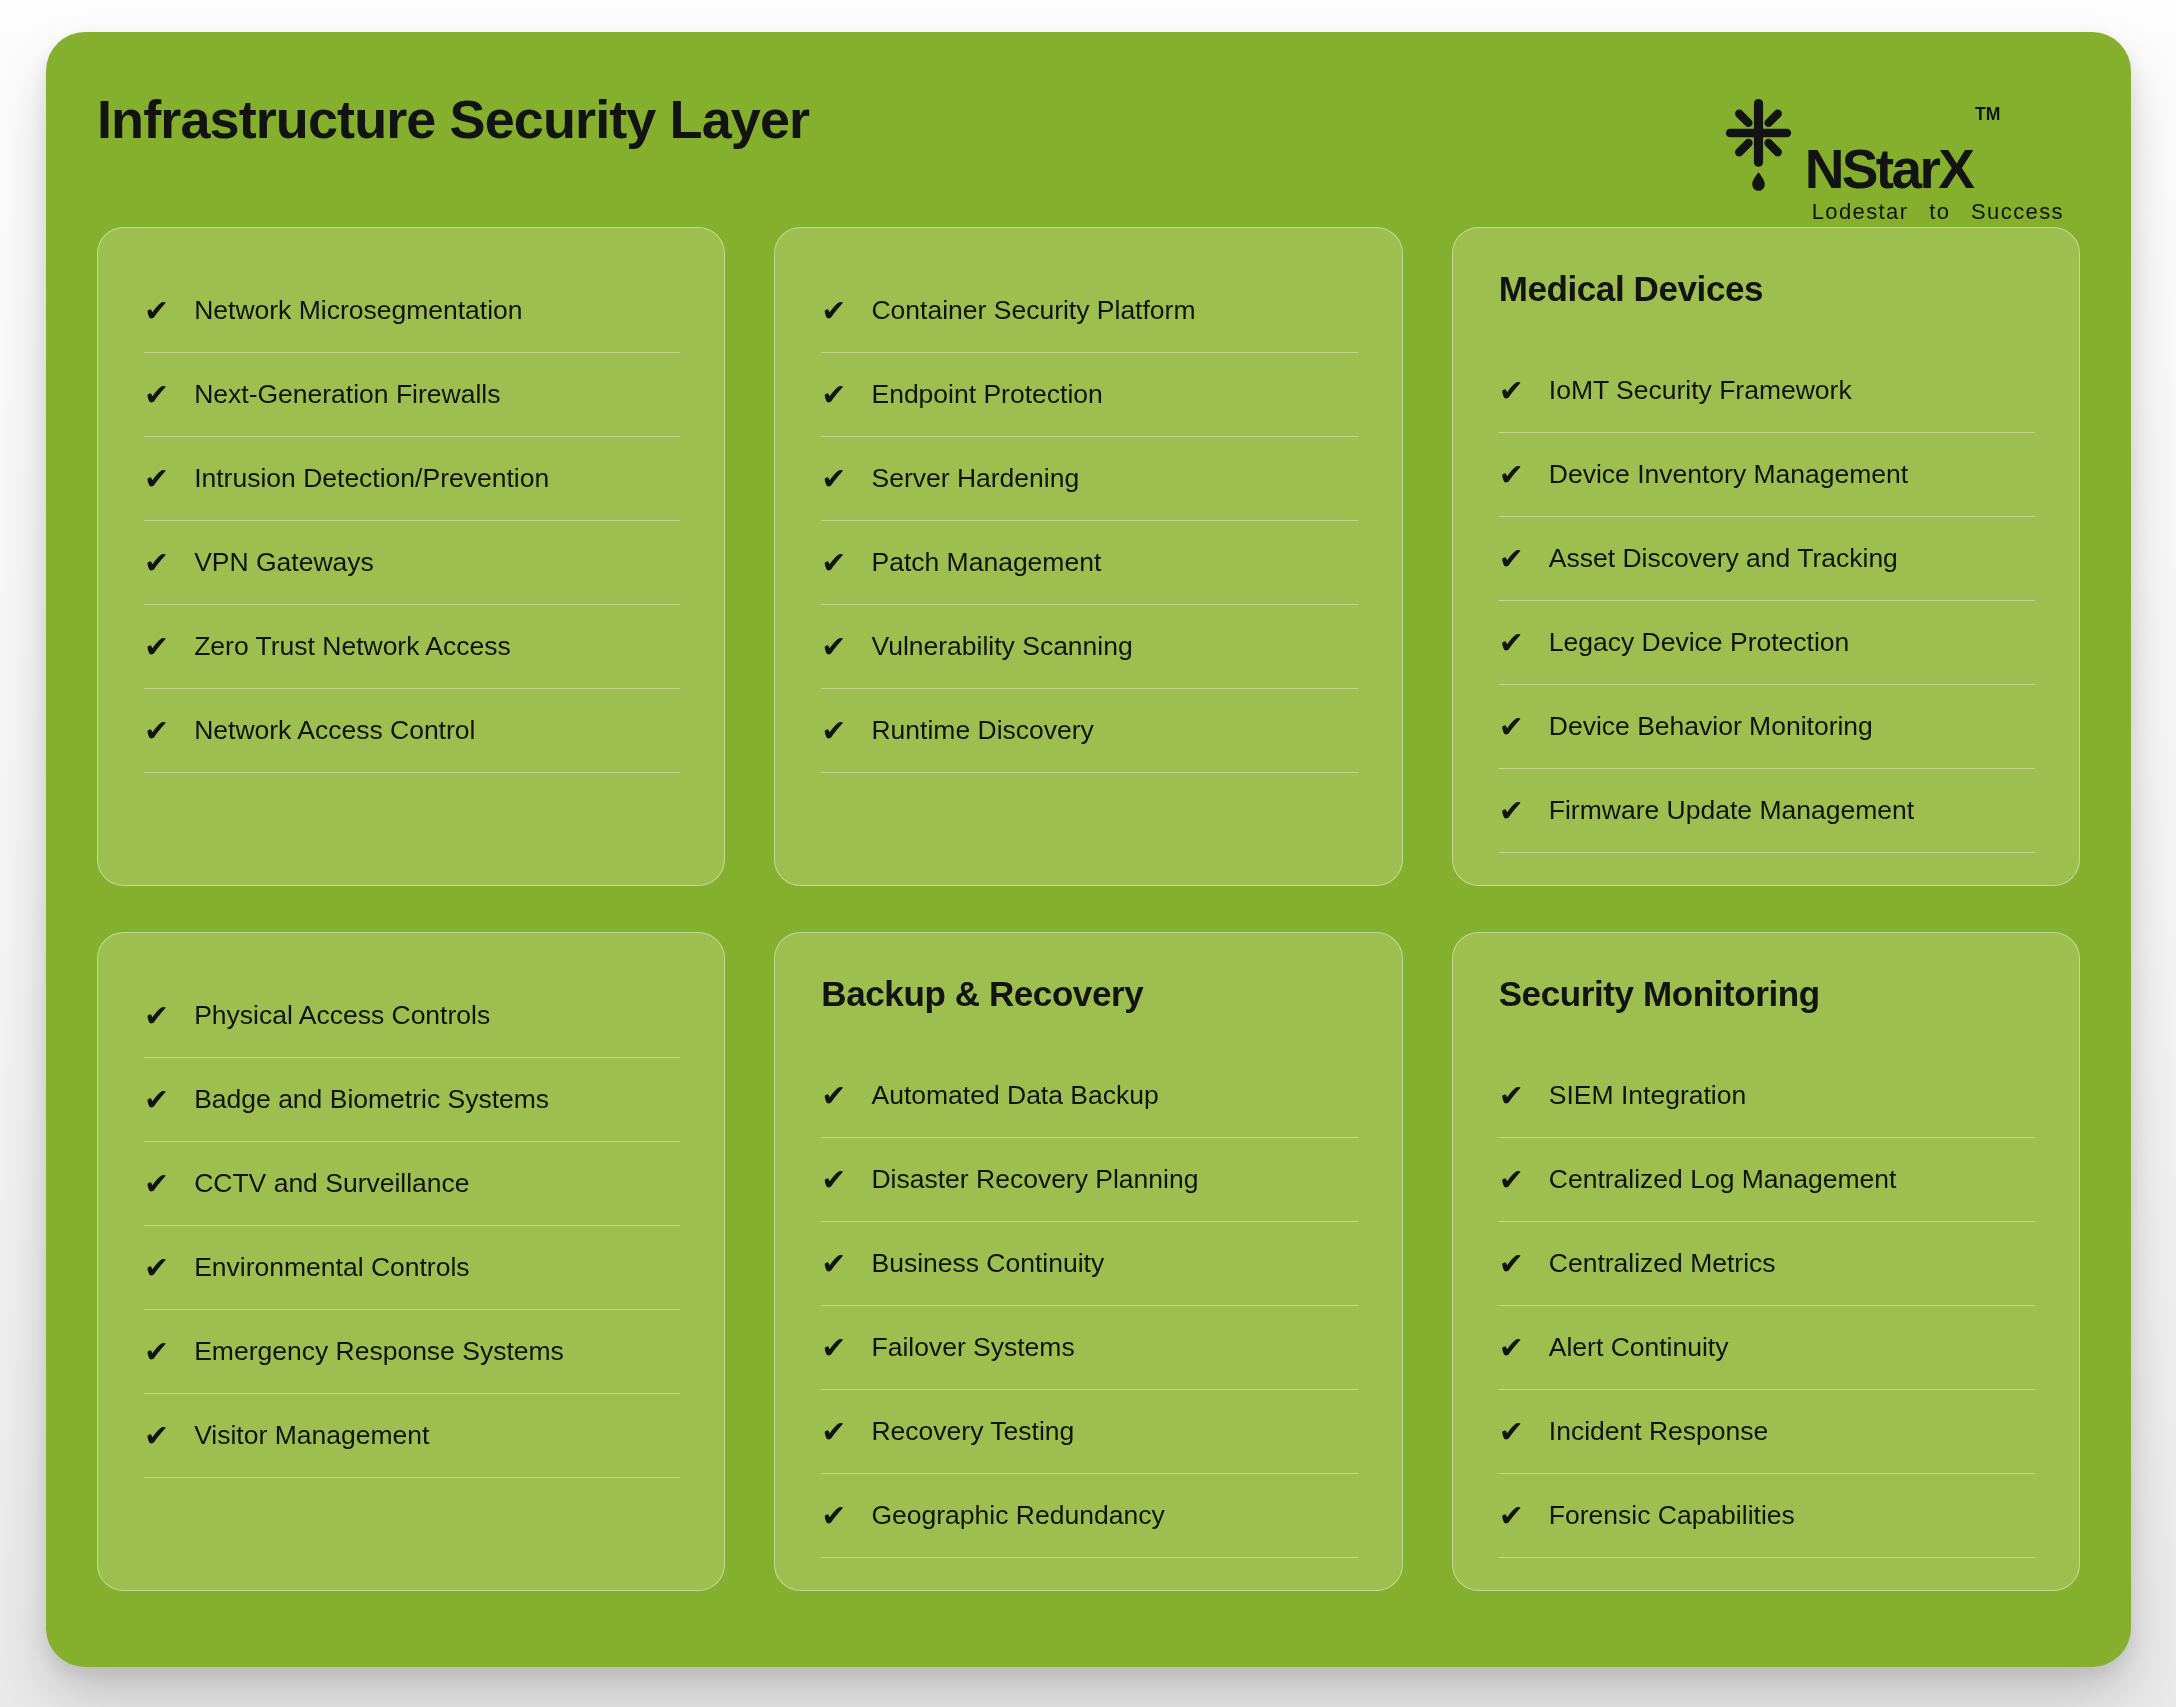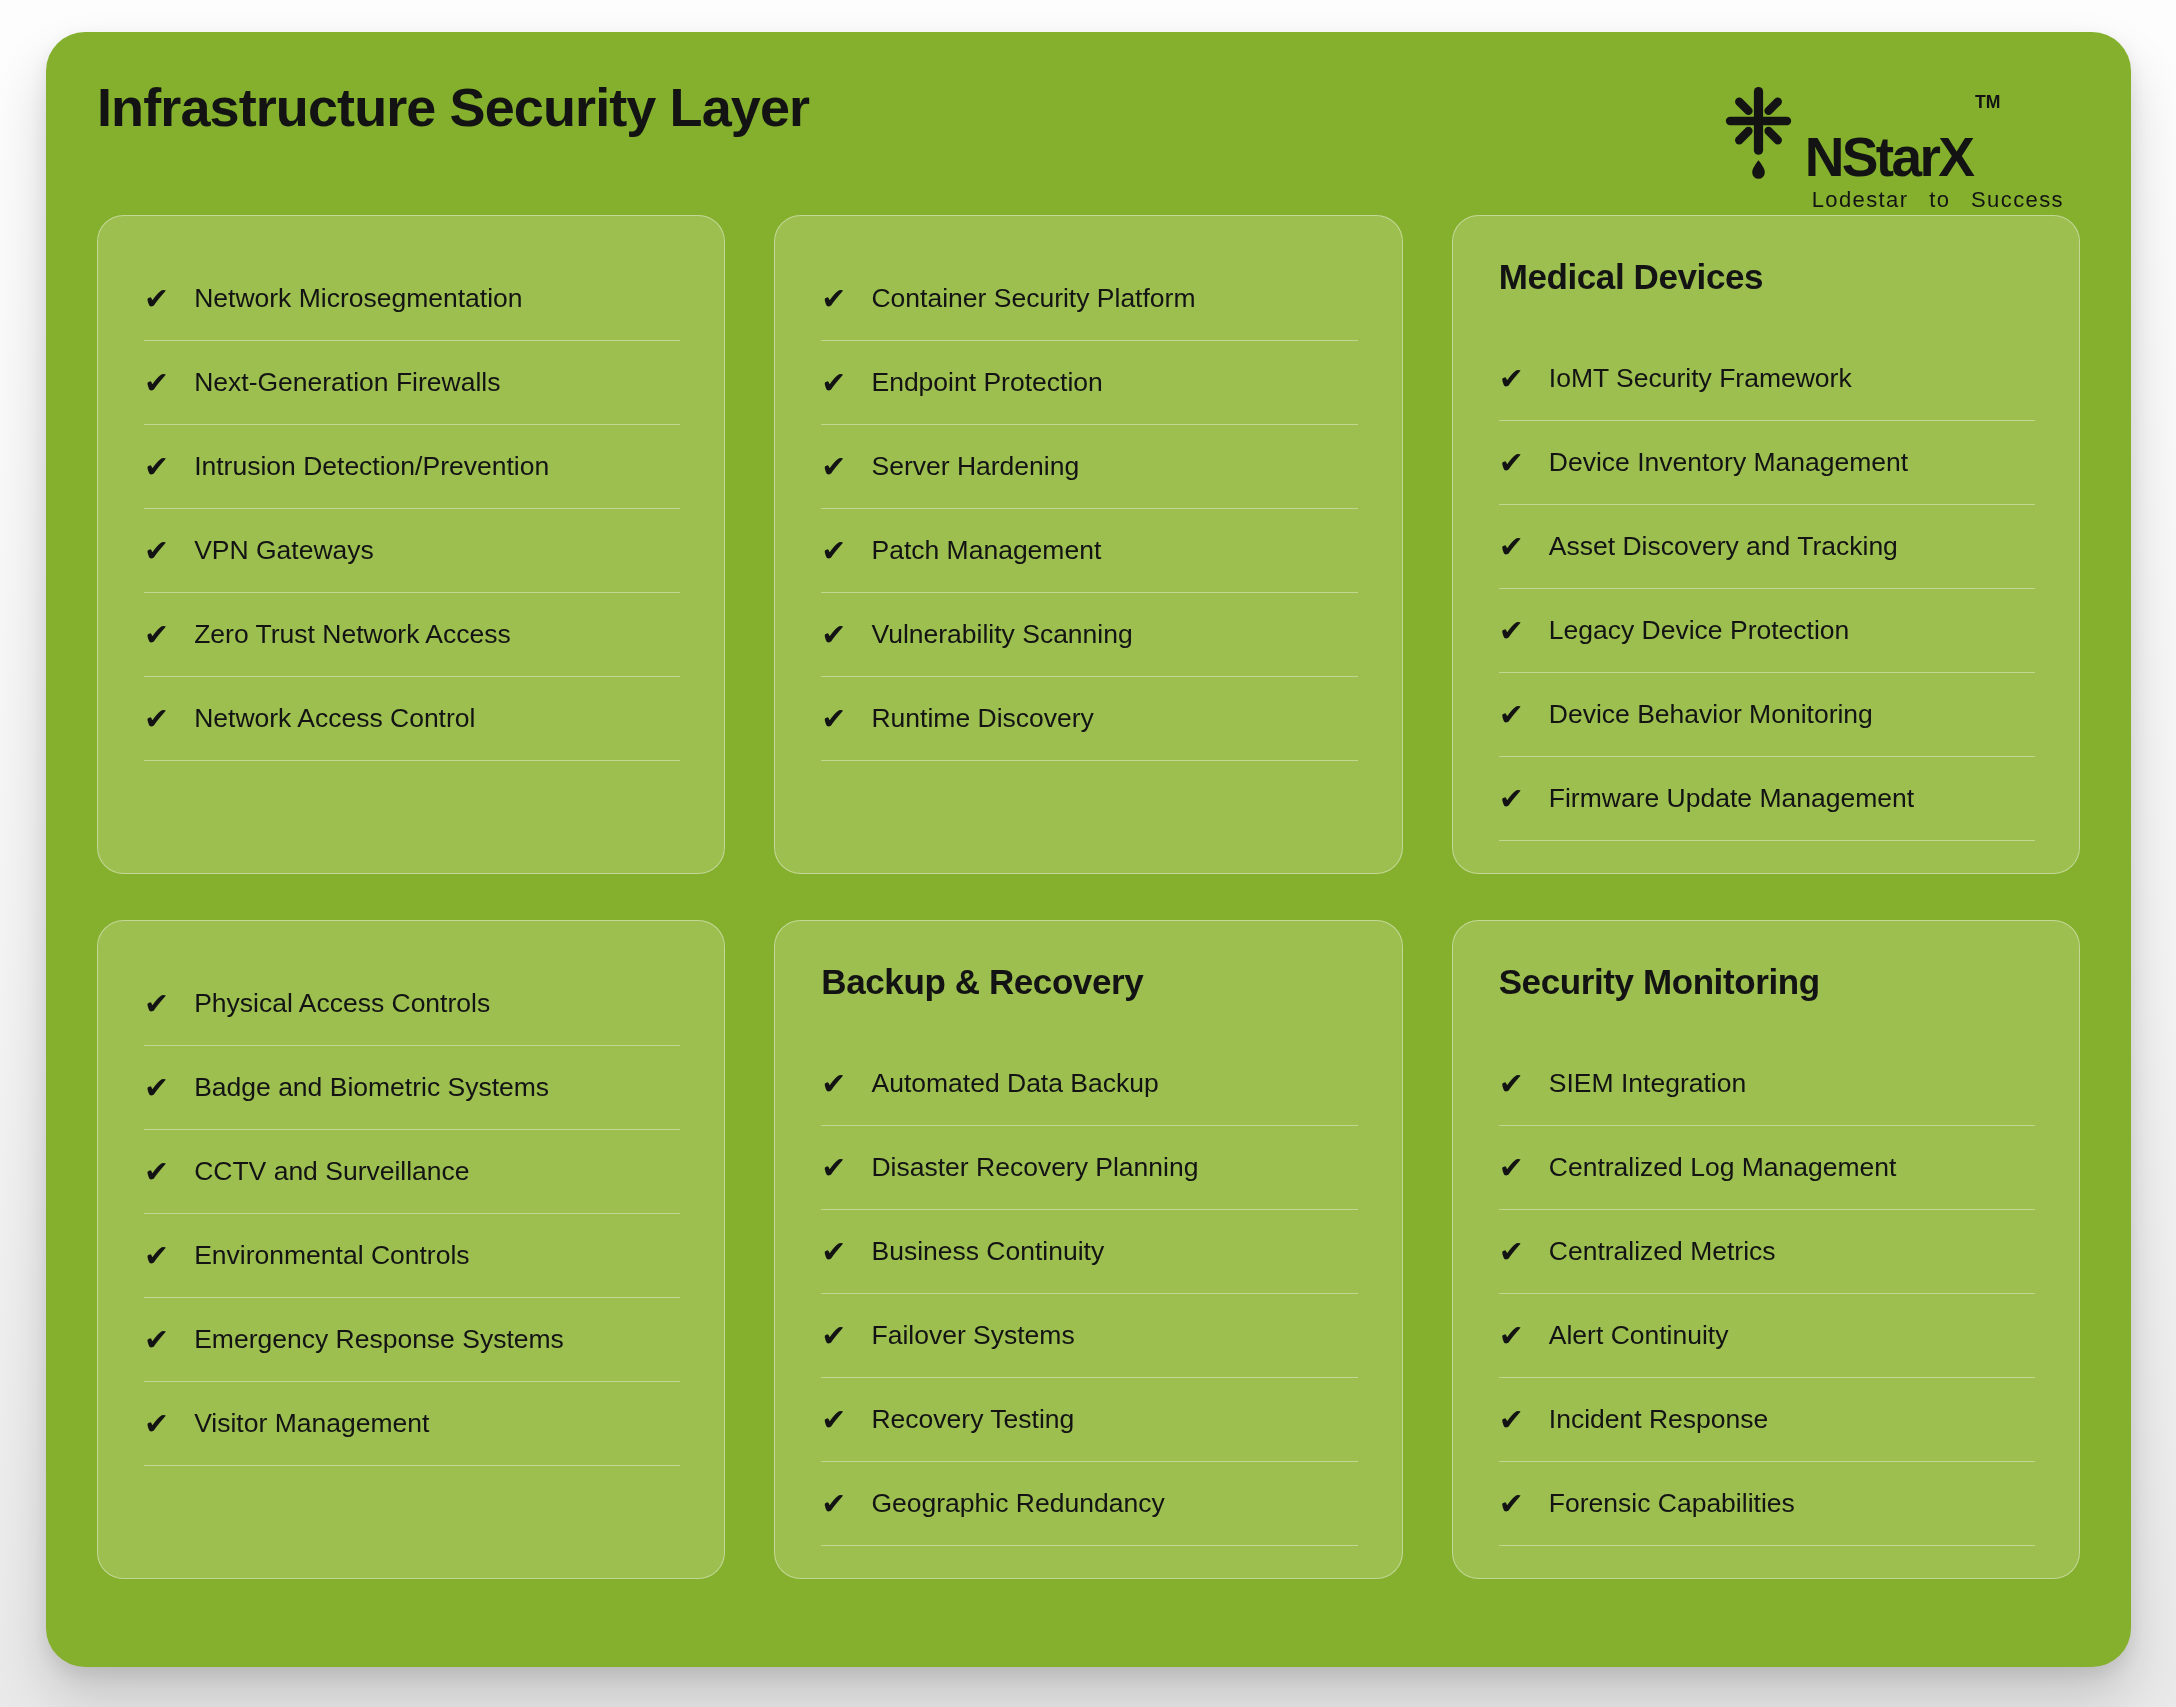--- a/index.html
+++ b/index.html
@@ -15,21 +15,21 @@
   body{
     width:2176px;height:1707px;position:relative;overflow:hidden;
     background:linear-gradient(180deg,var(--page-bg-top) 0%,#f4f4f4 55%,var(--page-bg-bottom) 100%);
     font-family:"Liberation Sans","DejaVu Sans",sans-serif;
     color:var(--ink);
   }
   .container{
     position:absolute;left:46px;top:32px;width:2085px;height:1635px;
     background:var(--main-green);
     border-radius:39px;
-    padding:32px 51px 0;
+    padding:44px 51px 0;
     box-shadow:0 30px 53px rgba(0,0,0,0.16),0 7px 17.6px rgba(0,0,0,0.08);
   }
   .header{
     height:132px;
     display:flex;justify-content:space-between;align-items:flex-start;
   }
   .page-title{
     margin:12.4px 0 0;
     font-size:54px;font-weight:700;letter-spacing:-0.9px;line-height:1.15;
     color:var(--ink);

